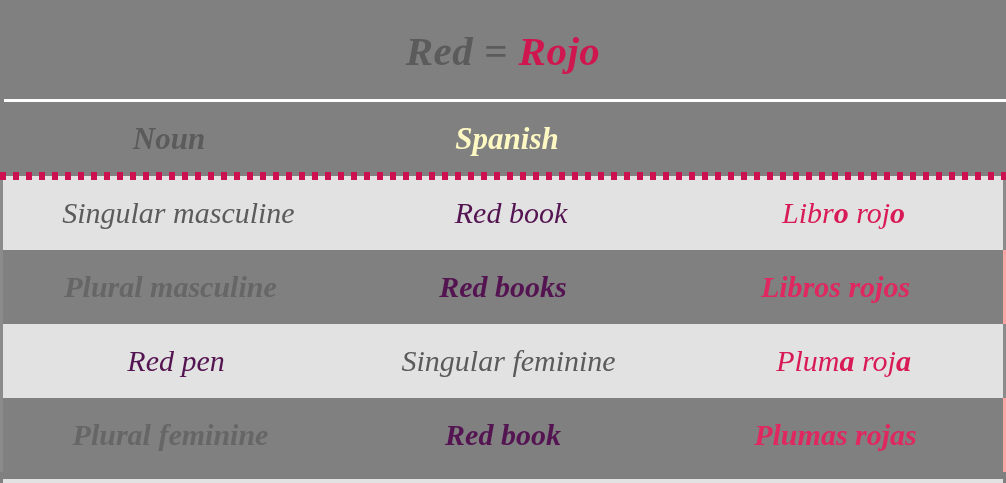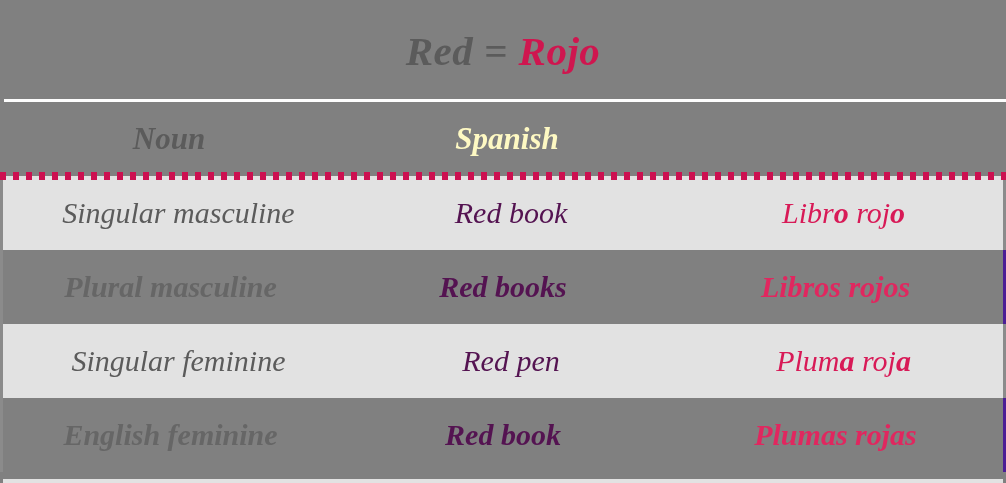--- a/index.html
+++ b/index.html
@@ -96,21 +96,21 @@
     box-sizing: border-box;
   }
   .row.light {
     background: #e2e2e2;
     border-left: 3px solid #8b8b8b;
     border-right: 3px solid #8b8b8b;
   }
   .row.dark {
     background: #808080;
     border-left: 3px solid #8b8b8b;
-    border-right: 3px solid #4c1d95;
+    border-right: 3px solid #fca5a5;
   }
   .cell {
     text-align: center;
     font-style: italic;
     white-space: nowrap;
     font-size: 30px;
   }
   .cell.noun  { width: 335px; color: #5b5b5b; }
   .cell.eng   { width: 330px; color: #541351; }
   .cell.spa   { width: 335px; color: #d81a57; }
@@ -159,25 +159,25 @@
     <div class="cell spa"><span>Libr</span><span class="end">o</span><span> roj</span><span class="end">o</span></div>
   </div>
 
   <div class="row dark">
     <div class="cell noun">Plural masculine</div>
     <div class="cell eng">Red books</div>
     <div class="cell spa"><span>Libr</span><span class="end">os</span><span> roj</span><span class="end">os</span></div>
   </div>
 
   <div class="row light">
+    <div class="cell eng">Red pen</div>
     <div class="cell noun">Singular feminine</div>
-    <div class="cell eng">Red pen</div>
     <div class="cell spa"><span>Plum</span><span class="end">a</span><span> roj</span><span class="end">a</span></div>
   </div>
 
   <div class="row dark">
-    <div class="cell noun">English feminine</div>
+    <div class="cell noun">Plural feminine</div>
     <div class="cell eng">Red book</div>
     <div class="cell spa"><span>Plum</span><span class="end">as</span><span> roj</span><span class="end">as</span></div>
   </div>
 
   <div class="bottom-rule"></div>
 </div>
 
 </body></html>

